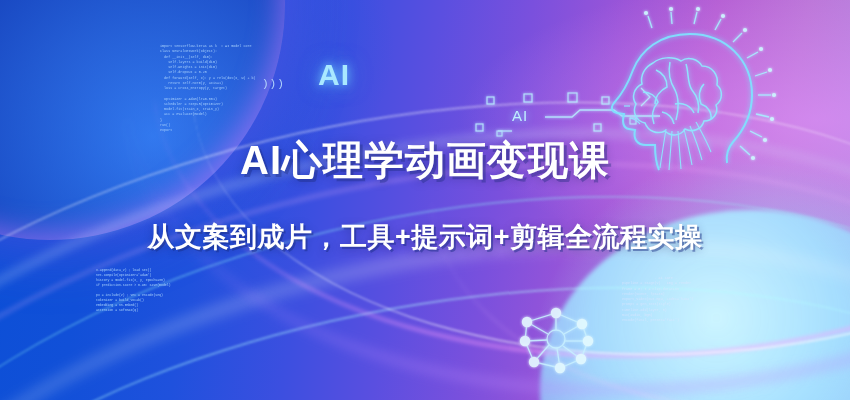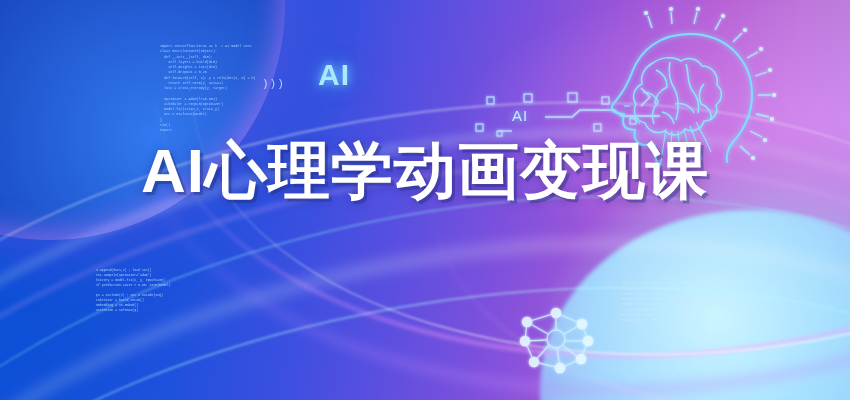--- a/index.html
+++ b/index.html
@@ -85,21 +85,21 @@
   }
   .ai-small{
     position:absolute;left:512px;top:107px;font-size:15px;font-weight:normal;
     letter-spacing:1px;color:#bfefff;
     text-shadow:0 0 7px rgba(140,230,255,0.9);
   }
 
   
   .title{
     position:absolute;left:0;right:0;top:140px;text-align:center;
-    font-size:62px;font-weight:bold;color:#ffffff;
+    font-size:40px;font-weight:bold;color:#ffffff;
     letter-spacing:1px;line-height:1;
     text-shadow:3px 3px 0 rgba(25,40,120,0.35), 0 2px 10px rgba(20,30,90,0.35);
   }
   .subtitle{
     position:absolute;left:0;right:0;top:219px;text-align:center;
     font-size:27px;font-weight:bold;color:#ffffff;letter-spacing:0.5px;
     text-shadow:2px 2px 0 rgba(25,45,130,0.45), 0 2px 8px rgba(20,30,90,0.35);
   }
 
   .svg-layer{position:absolute;left:0;top:0;width:850px;height:400px;pointer-events:none;}
@@ -277,13 +277,14 @@
         <circle cx="525" cy="341" r="5.2"></circle>
         <circle cx="527" cy="322" r="5.2"></circle>
       </g>
     </g>
   </svg>
 
   <div class="ai-big">AI</div>
   <div class="ai-small">AI</div>
 
   <div class="title">AI心理学动画变现课</div>
+  <div class="subtitle">从文案到成片，工具+提示词+剪辑全流程实操</div>
 </div>
 
 </body></html>

